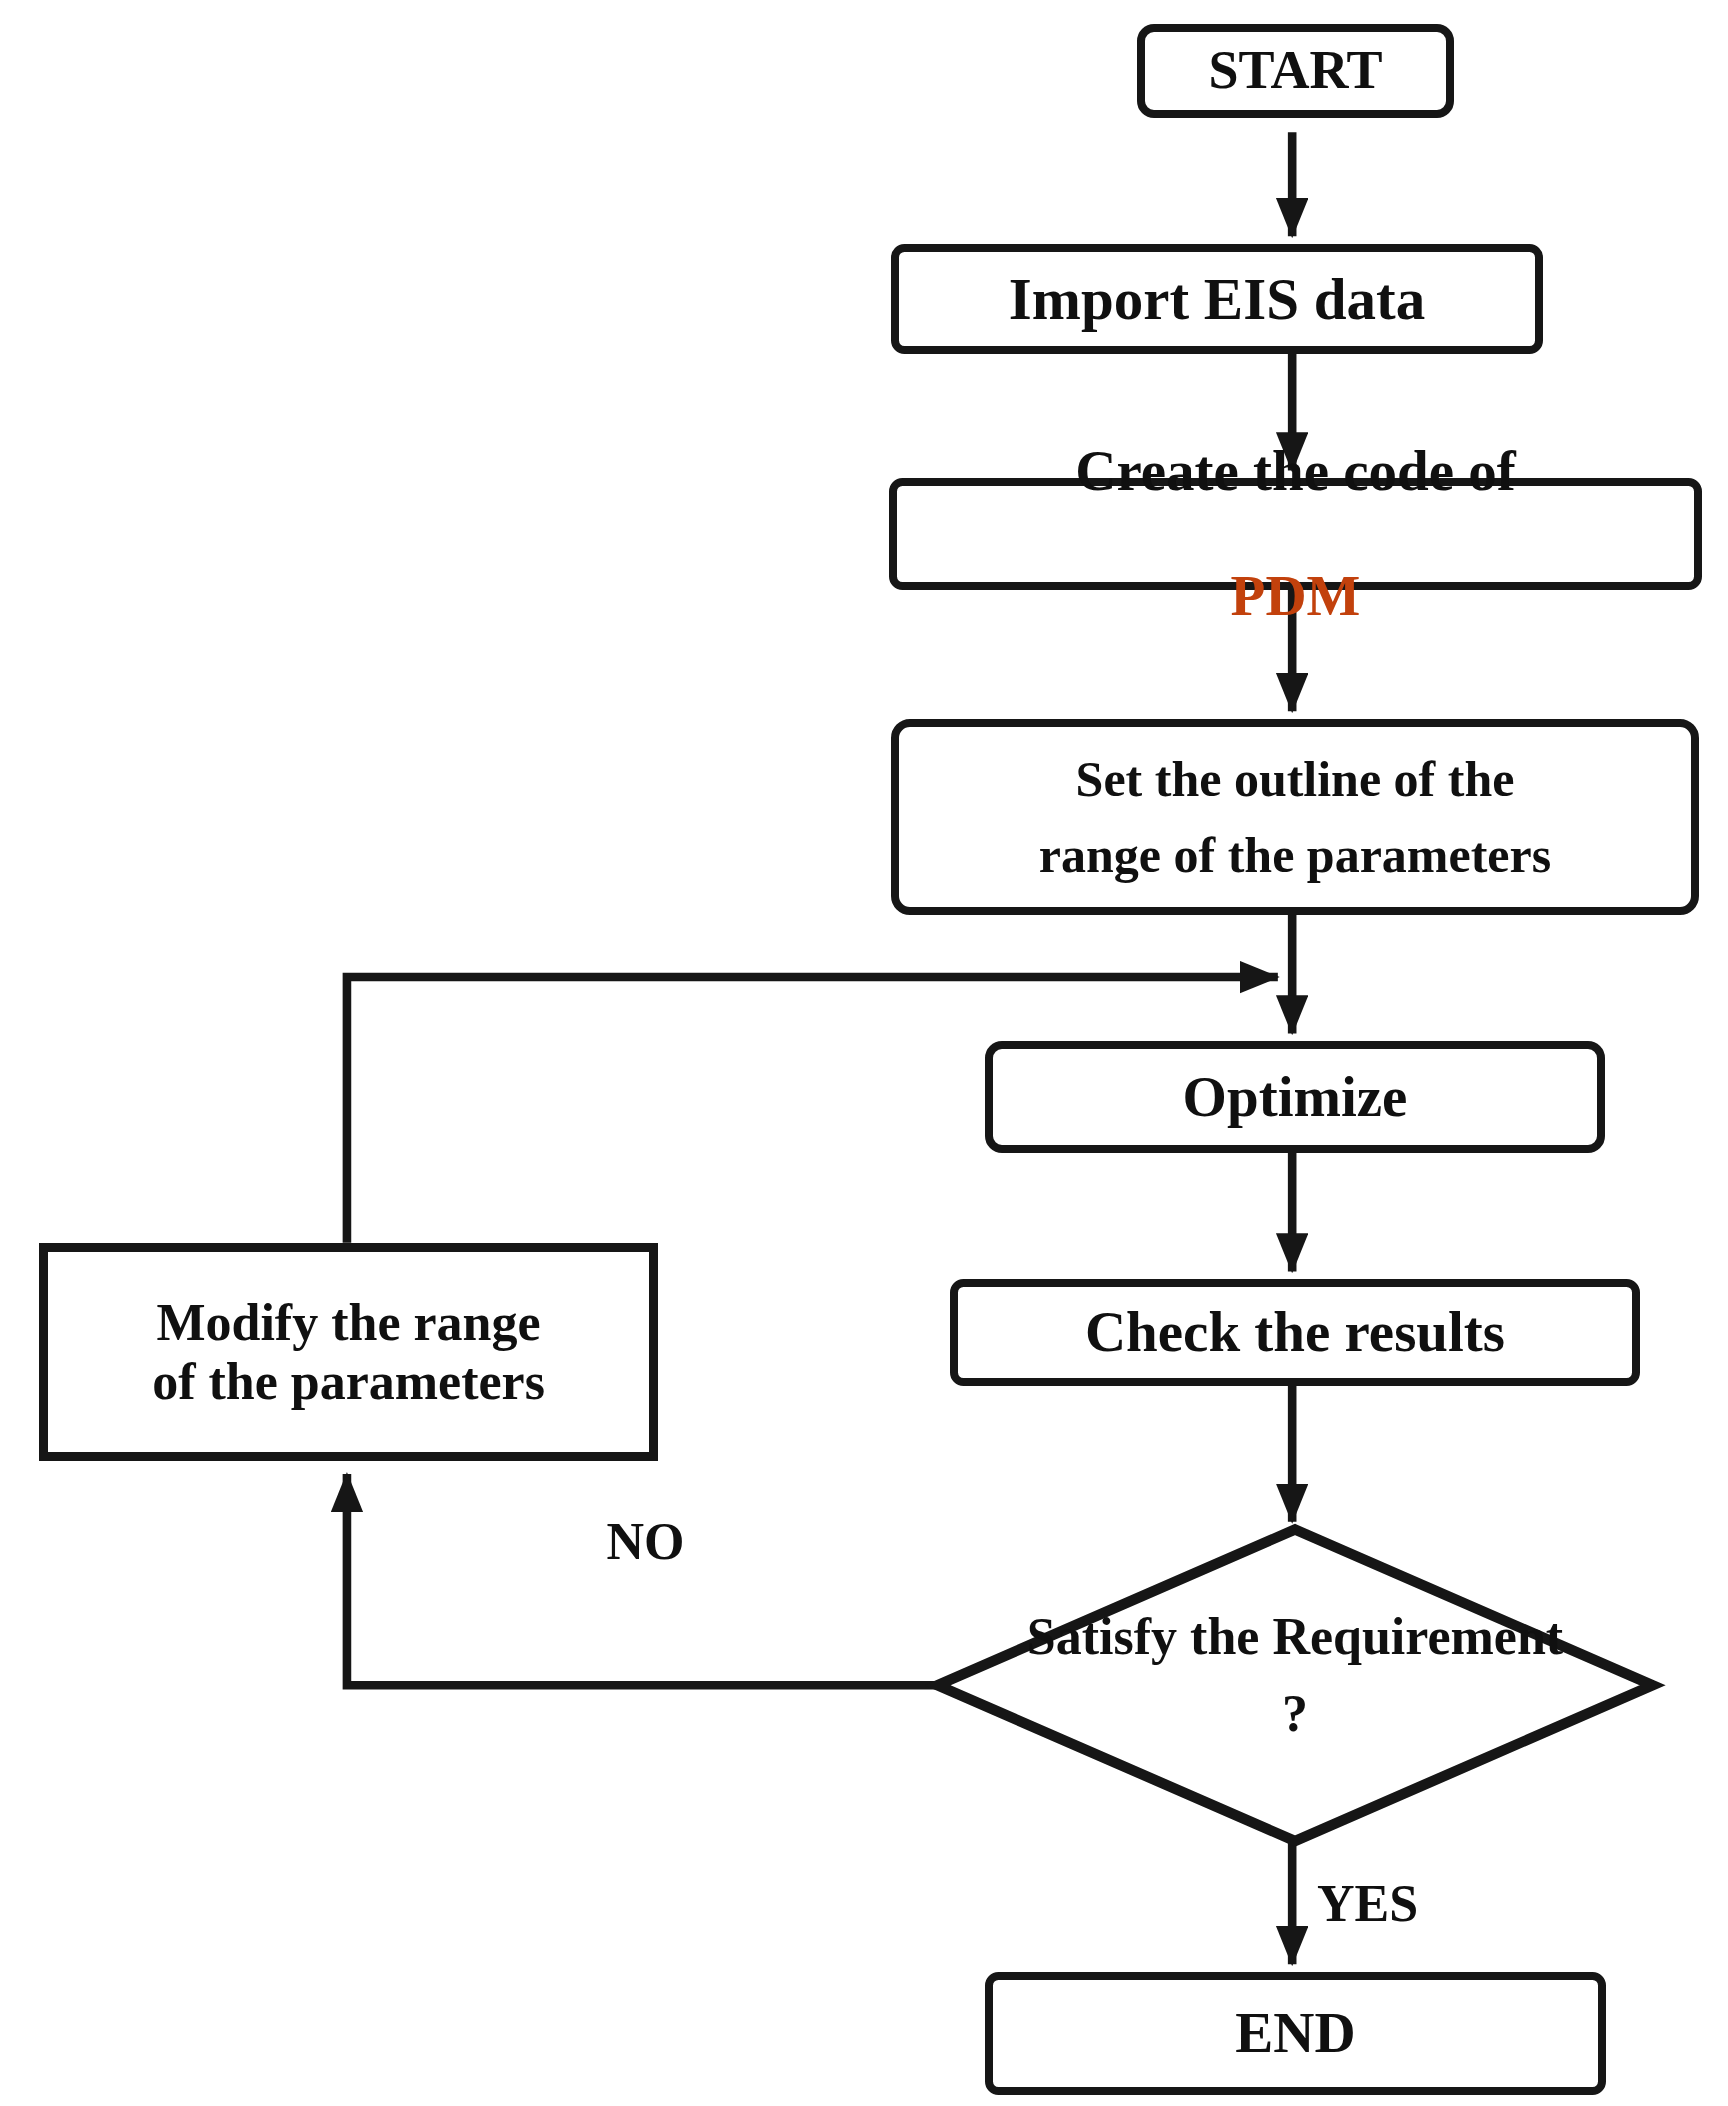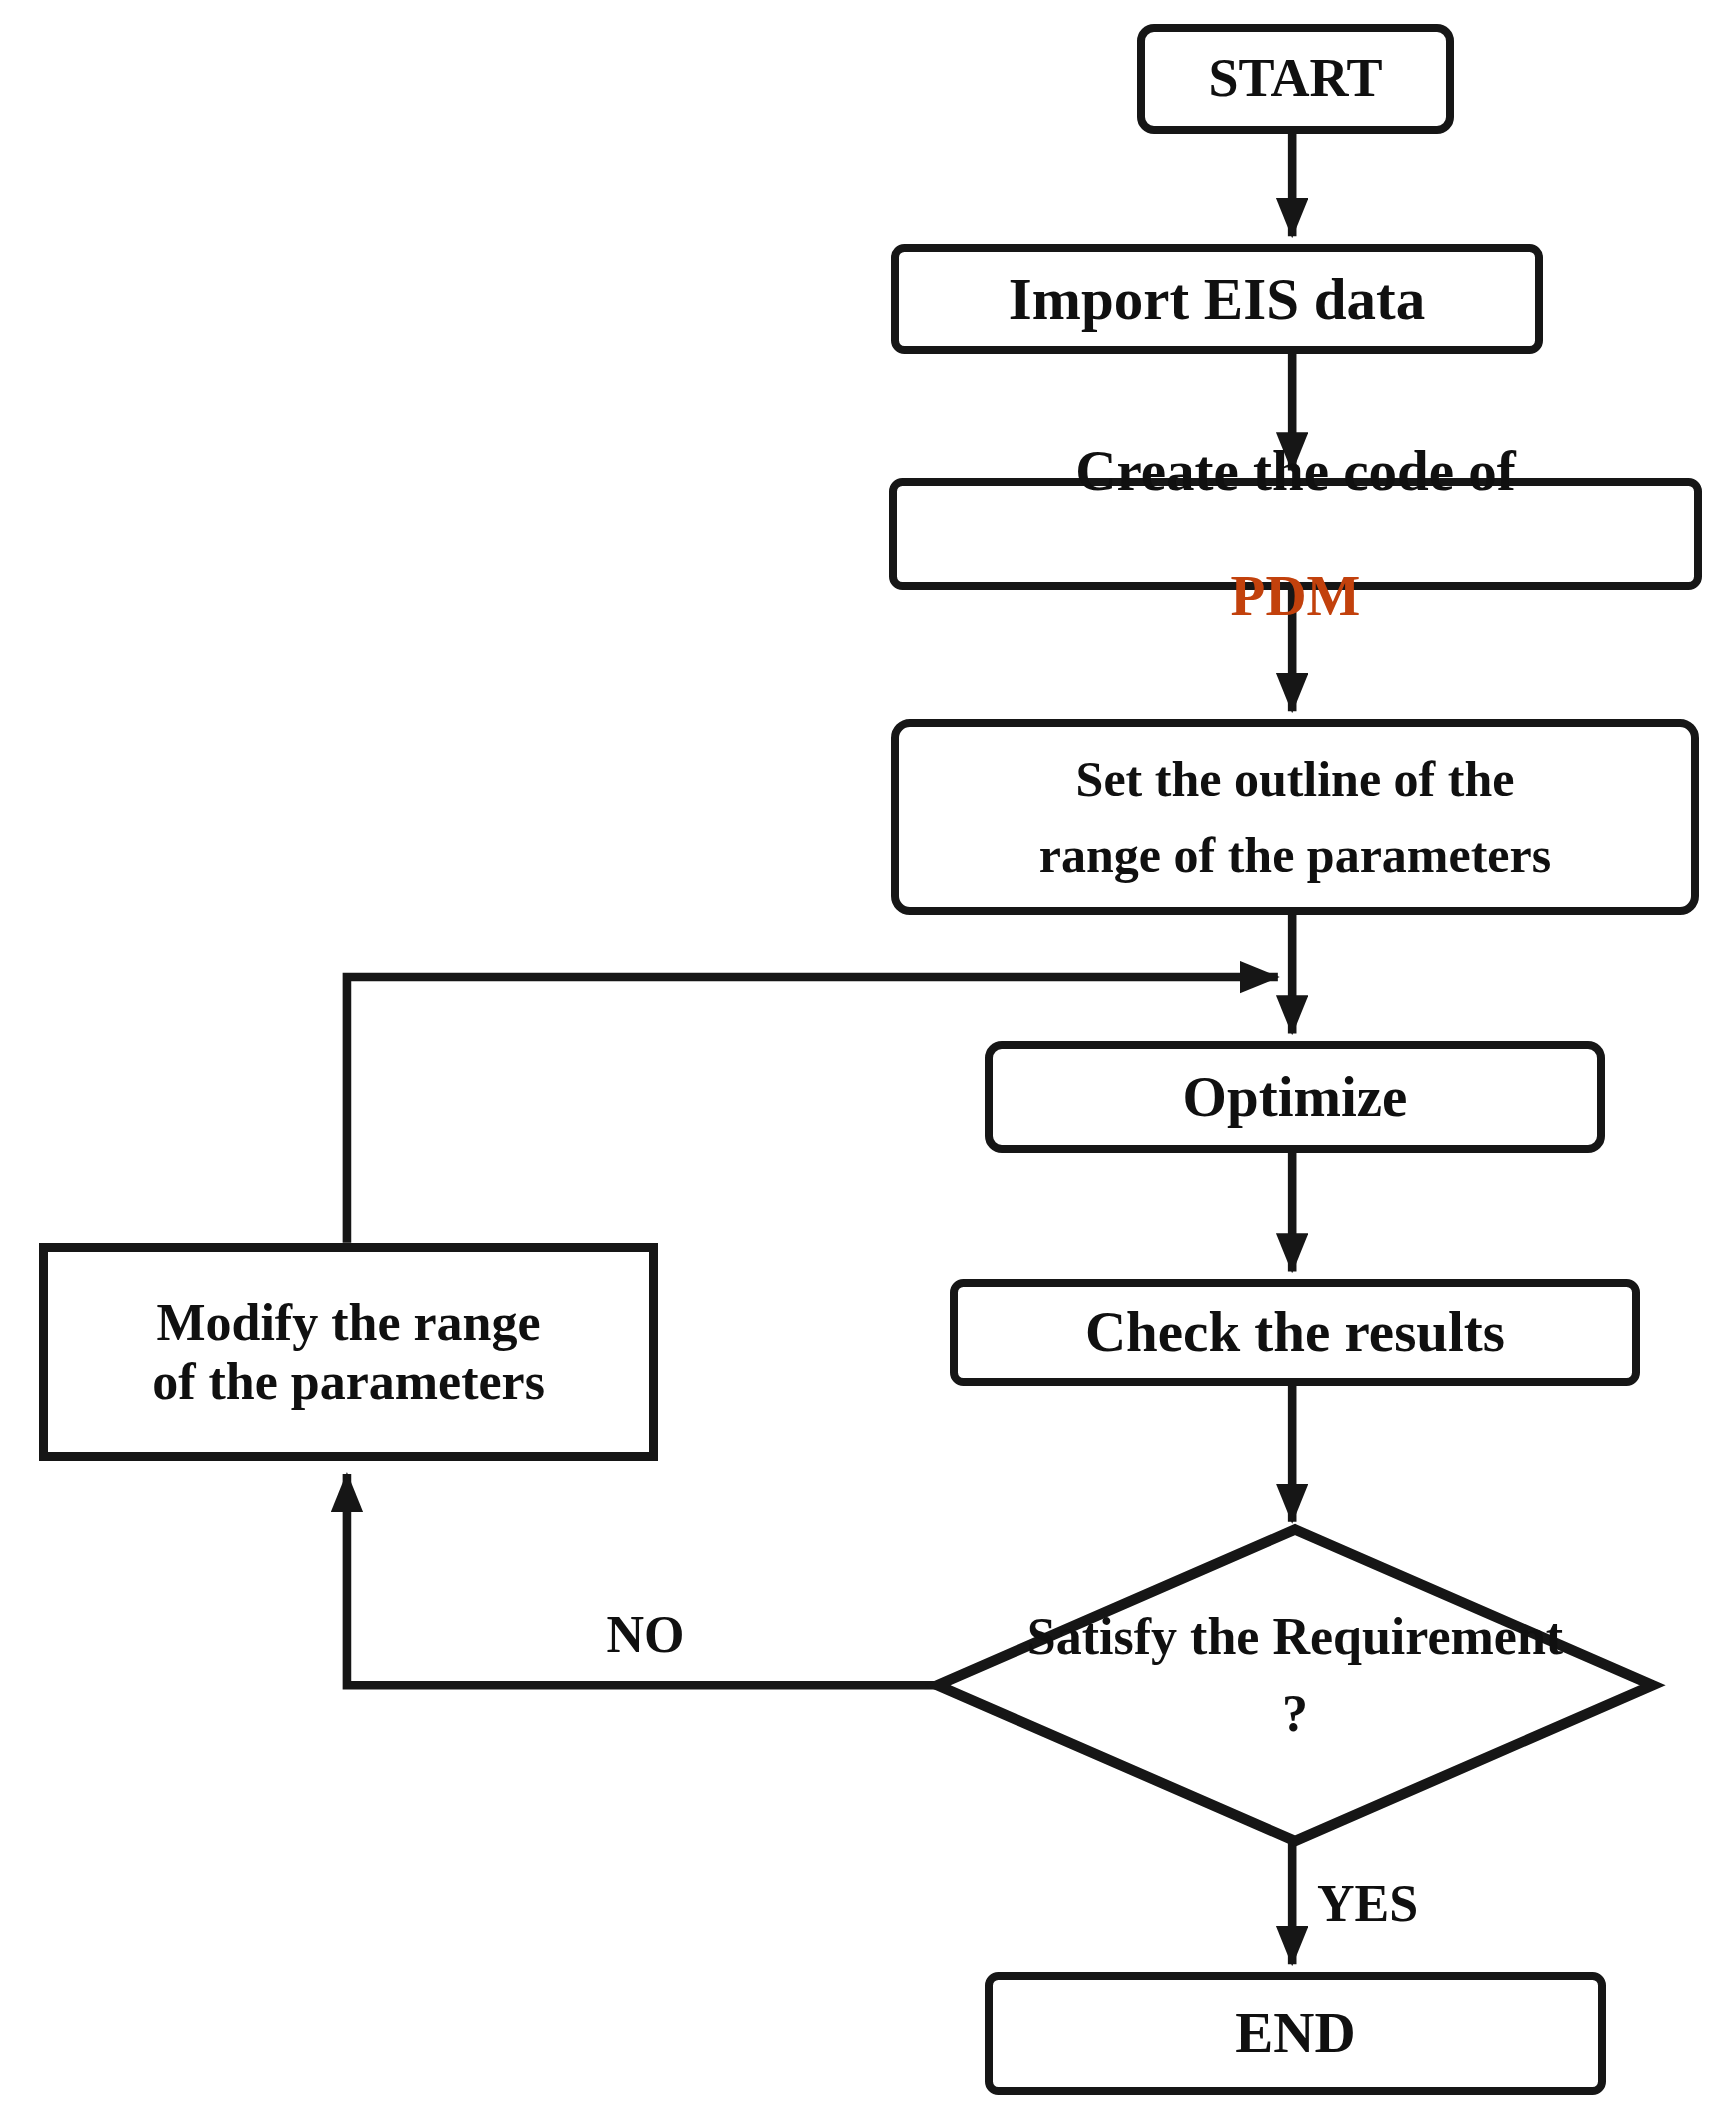--- a/index.html
+++ b/index.html
@@ -19,21 +19,21 @@
     border:8.6px solid #161616;
     display:flex;
     flex-direction:column;
     align-items:center;
     justify-content:center;
     text-align:center;
     font-weight:bold;
     line-height:1.1;
   }
   .node .ln{display:block;white-space:nowrap;}
-  #start-node   {left:1137px;top:24px;  width:317px;height:110px;border-radius:17px;font-size:54px;}
+  #start-node   {left:1137px;top:24px;  width:317px;height:94px;border-radius:17px;font-size:54px;}
   #import-node  {left:891px; top:244px; width:652px;height:110px;border-radius:13.4px;font-size:59px;}
   #create-node  {left:889px; top:478px; width:813px;height:112px;border-radius:13.4px;font-size:57px;flex-direction:column;gap:0;}
   #create-node .gap{white-space:pre;}
   #pdm-highlight{color:#c2410c;}
   #setout-node  {left:891px; top:719px; width:808px;height:196px;border-radius:19px;font-size:50px;line-height:76px;}
   #optimize-node{left:985px;top:1041px;width:620px;height:112px;border-radius:17px;font-size:57px;}
   #check-node   {left:950px; top:1279px;width:690px;height:107px;border-radius:13.4px;font-size:57px;}
   #modify-node  {left:39px;  top:1243px;width:619px;height:218px;border-radius:0;border-width:9.6px;font-size:52px;line-height:59px;}
   #end-node     {left:985px;top:1972px;width:621px;height:123px;border-radius:13.4px;font-size:57px;}
   .diamond-text{
@@ -44,21 +44,21 @@
     font-size:52px;
     line-height:77px;
   }
   .edge-label{
     position:absolute;
     font-weight:bold;
     font-size:52px;
     line-height:57px;
     white-space:nowrap;
   }
-  #no-label {left:569px;top:1606px;width:153px;text-align:center;}
+  #no-label {left:569px;top:1513px;width:153px;text-align:center;}
   #yes-label{left:1317px;top:1875px;}
 </style>
 </head>
 <body>
 
 <div id="canvas">
 
   <svg id="wires" viewBox="0 0 1808 2204" xmlns="http://www.w3.org/2000/svg">
     <defs>
       <marker id="ah" markerUnits="userSpaceOnUse" markerWidth="44" markerHeight="38" refX="40" refY="17" orient="auto">

